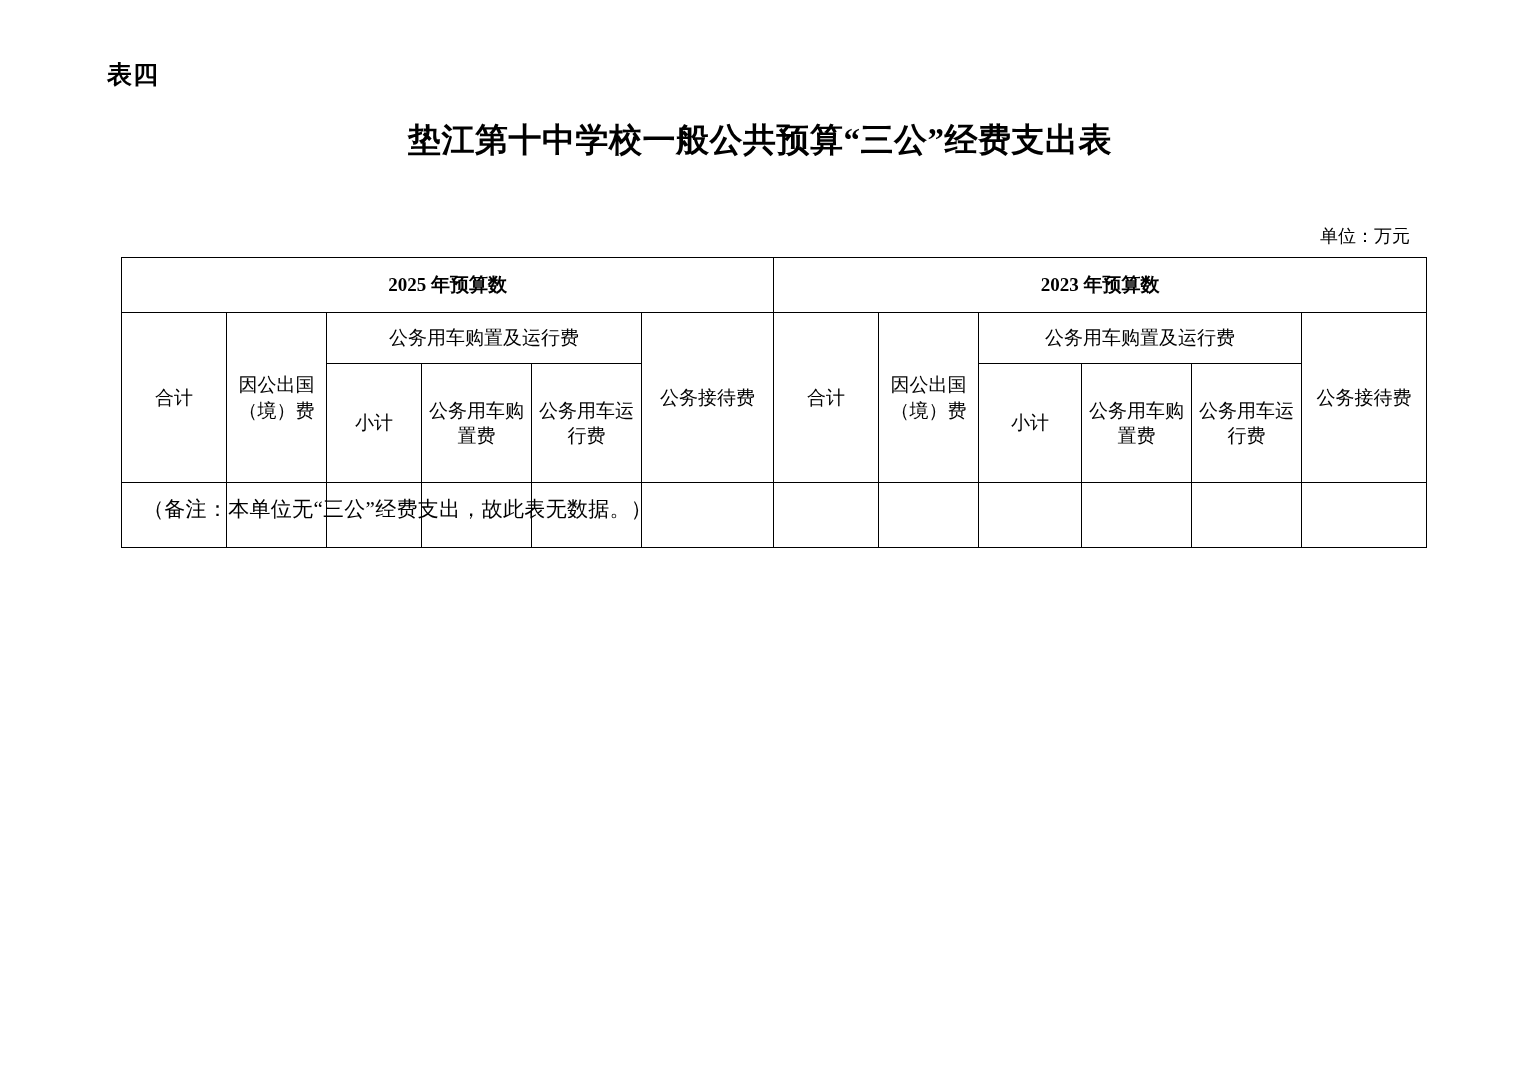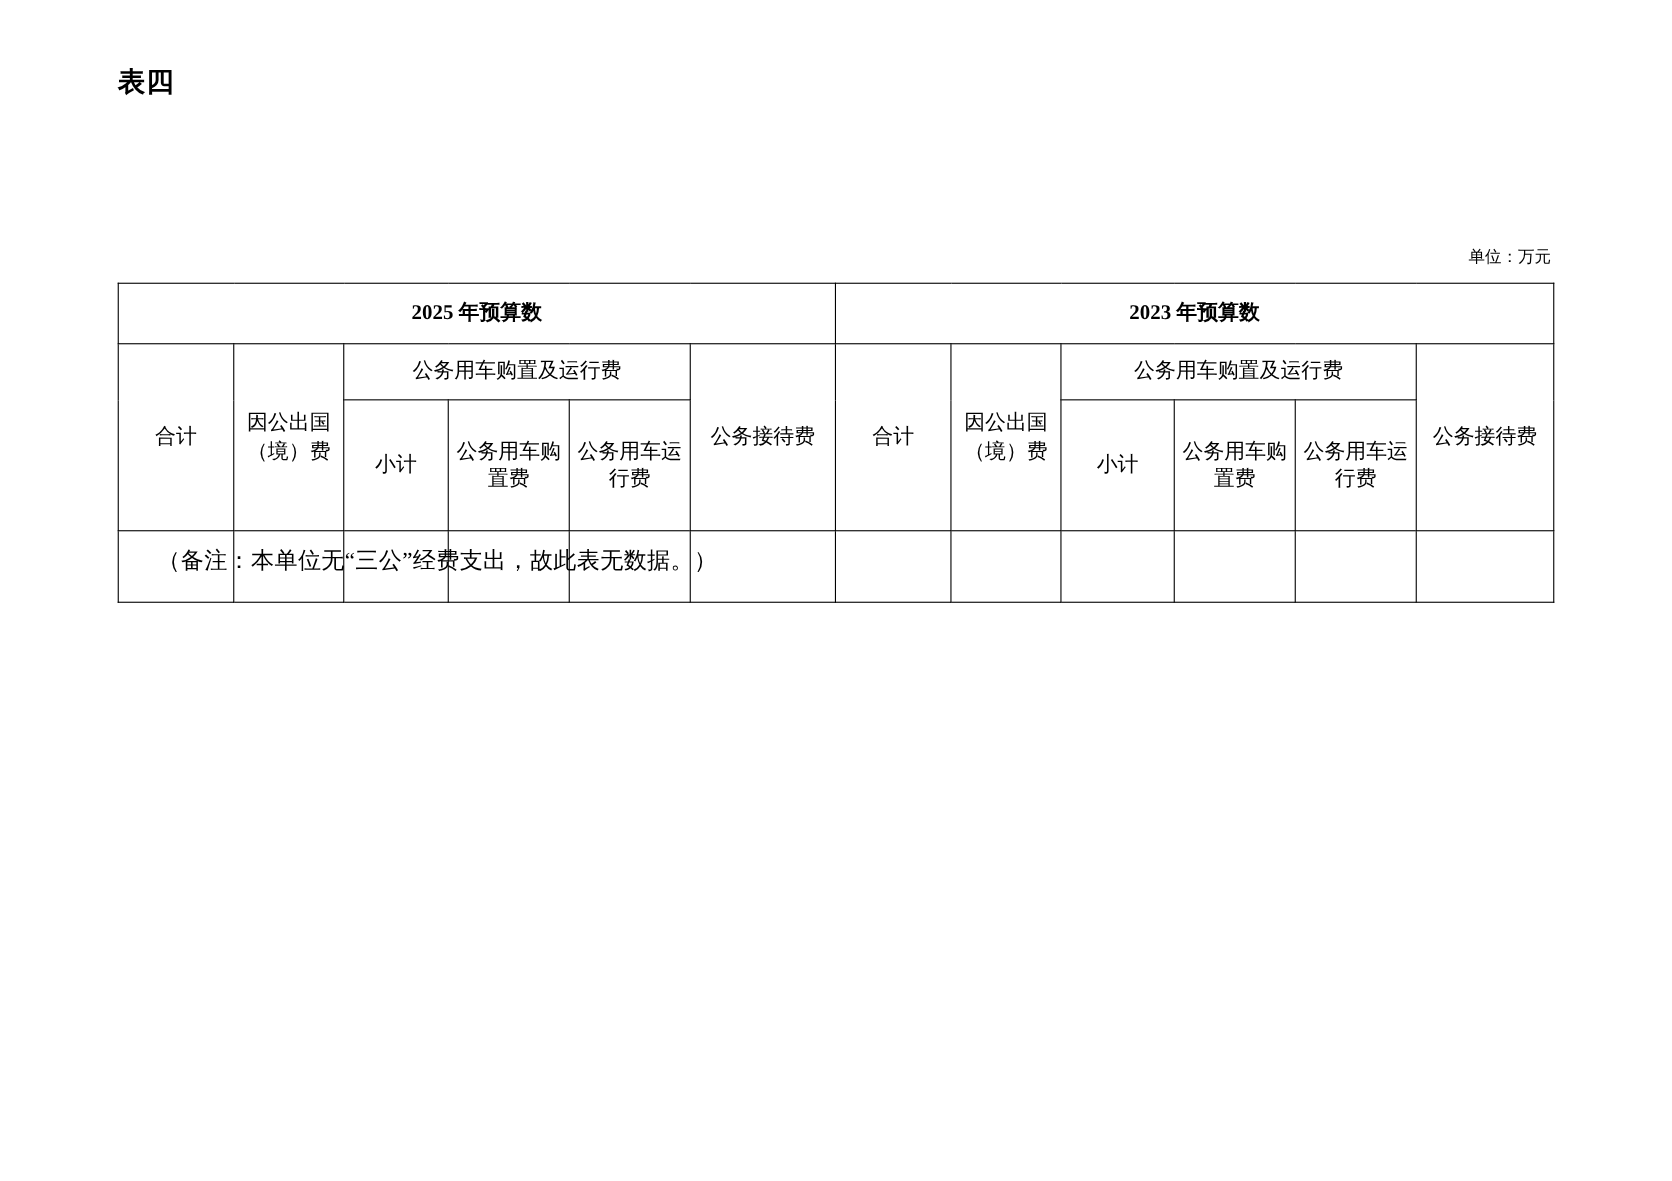--- a/index.html
+++ b/index.html
@@ -37,25 +37,25 @@
     width: 1520px;
     text-align: center;
     font-size: 33px;
     font-weight: bold;
     letter-spacing: 0.5px;
   }
   .unit-line {
     position: absolute;
     right: 110px;
     top: 224px;
-    font-size: 15px;
+    font-size: 18px;
   }
   table.main {
     position: absolute;
-    left: 107px;
+    left: 121px;
     top: 257px;
     width: 1305px;
     border-collapse: collapse;
     table-layout: fixed;
   }
   table.main td {
     border: 1.6px solid #000000;
     text-align: center;
     vertical-align: middle;
     font-size: 19px;
@@ -86,20 +86,21 @@
     padding-left: 36px;
   }
 </style>
 </head>
 <body>
 
 <div class="page">
 
   <div class="label-top">表四</div>
 
+  <div class="doc-title">垫江第十中学校一般公共预算“三公”经费支出表</div>
 
   <div class="unit-line">单位：万元</div>
 
   <table class="main">
     <colgroup>
       <col style="width:105px">
       <col style="width:100px">
       <col style="width:95px">
       <col style="width:110px">
       <col style="width:110px">

